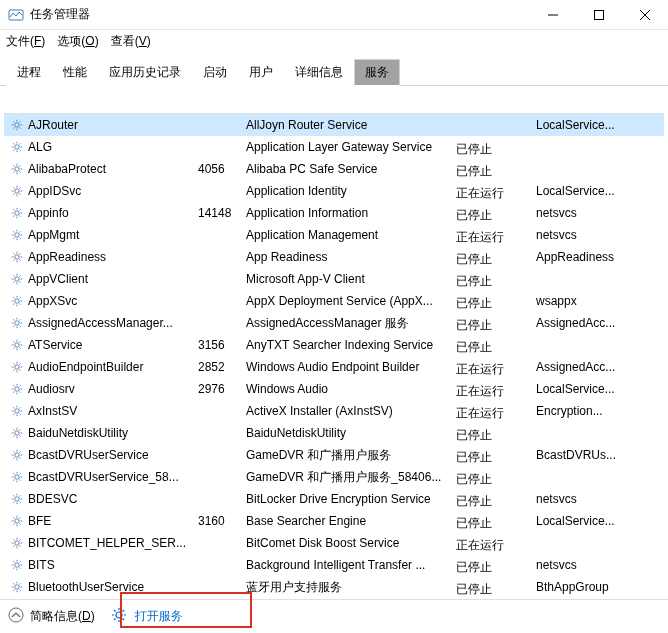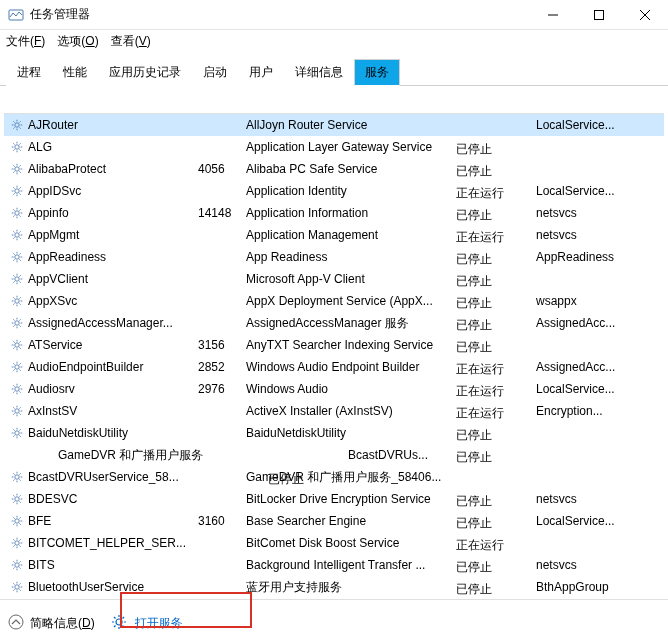--- a/index.html
+++ b/index.html
@@ -54,21 +54,21 @@
     font-size: 12px;
     background: #fff;
     border: 1px solid transparent;
     border-bottom: none;
     position: relative;
     top: 1px;
   }
   .tab.active {
     border: 1px solid #d0d0d0;
     border-bottom: 1px solid #fff;
-    background: #0ea5e9;
+    background: #a3a3a3;
   }
   .table-wrap {
     height: 510px;
     overflow: hidden;
     margin: 4px 4px 0 4px;
   }
   .thead {
     display: flex;
     height: 24px;
     align-items: center;
@@ -101,21 +101,21 @@
     display: inline-flex;
     align-items: center; justify-content: center;
     flex-shrink: 0;
   }
   .footer {
     position: absolute;
     bottom: 0; left: 0; right: 0;
     height: 34px;
     border-top: 1px solid #e0e0e0;
     display: flex;
-    align-items: flex-end;
+    align-items: center;
     padding: 0 8px;
     gap: 16px;
     background: #fff;
   }
   .footer .expand-btn {
     display: flex; align-items: center; gap: 6px;
   }
   .footer .open-services {
     display: flex; align-items: center; gap: 8px;
     color: #0066cc;
@@ -539,20 +539,38 @@
             </svg>
           </span>
           <span>BaiduNetdiskUtility</span>
         </div>
         <div class="col col-pid"></div>
         <div class="col col-desc">BaiduNetdiskUtility</div>
         <div class="col col-stat">已停止</div>
         <div class="col col-grp"></div>
       </div>
       <div class="row">
+        <div class="col col-name">
+          <span class="svc-icon">
+            <svg width="14" height="14" viewBox="0 0 16 16">
+              <circle cx="8" cy="8" r="2.5" fill="none" stroke="#4a7ab0" stroke-width="1"></circle>
+              <g stroke="#4a7ab0" stroke-width="1">
+                <line x1="8" y1="2" x2="8" y2="4"></line>
+                <line x1="8" y1="12" x2="8" y2="14"></line>
+                <line x1="2" y1="8" x2="4" y2="8"></line>
+                <line x1="12" y1="8" x2="14" y2="8"></line>
+                <line x1="3.8" y1="3.8" x2="5.2" y2="5.2"></line>
+                <line x1="10.8" y1="10.8" x2="12.2" y2="12.2"></line>
+                <line x1="12.2" y1="3.8" x2="10.8" y2="5.2"></line>
+                <line x1="5.2" y1="10.8" x2="3.8" y2="12.2"></line>
+              </g>
+            </svg>
+          </span>
+          <span>BcastDVRUserService</span>
+        </div>
         <div class="col col-pid"></div>
         <div class="col col-desc">GameDVR 和广播用户服务</div>
         <div class="col col-stat">已停止</div>
         <div class="col col-grp">BcastDVRUs...</div>
       </div>
       <div class="row">
         <div class="col col-name">
           <span class="svc-icon">
             <svg width="14" height="14" viewBox="0 0 16 16">
               <circle cx="8" cy="8" r="2.5" fill="none" stroke="#4a7ab0" stroke-width="1"></circle>

